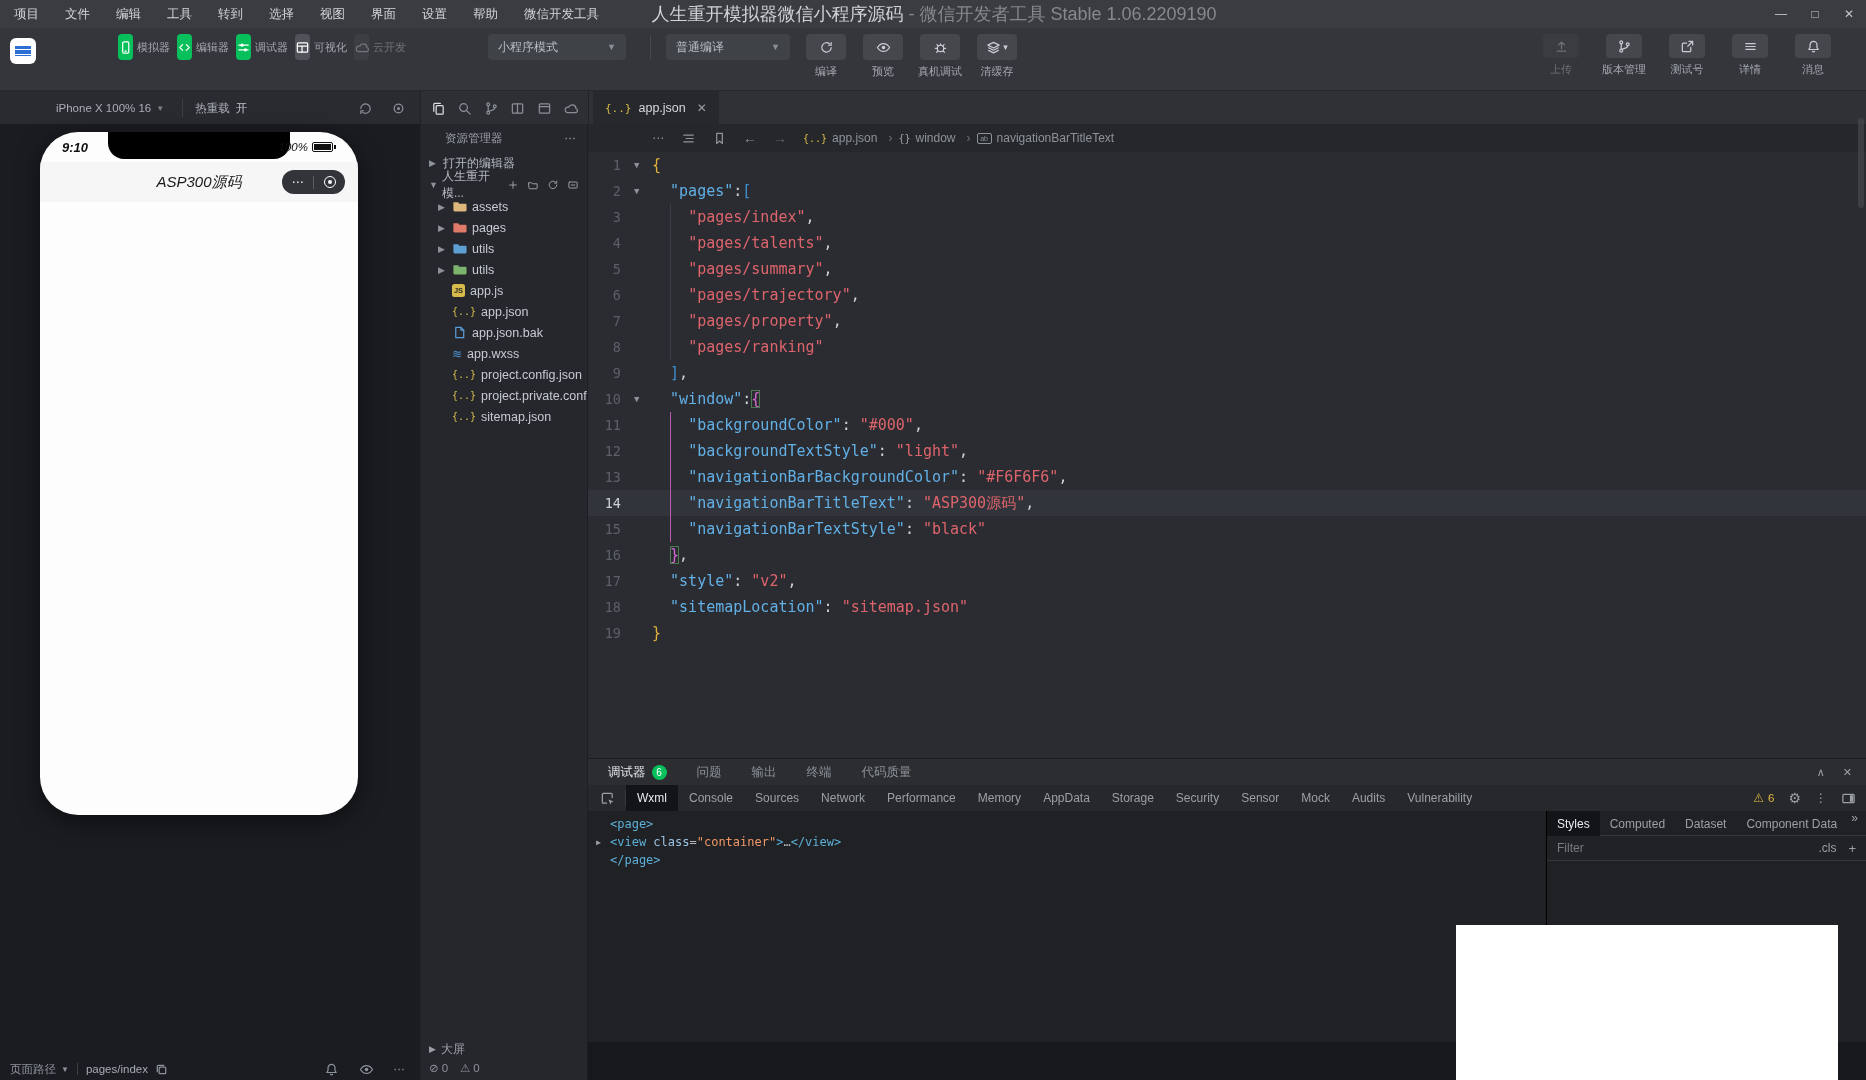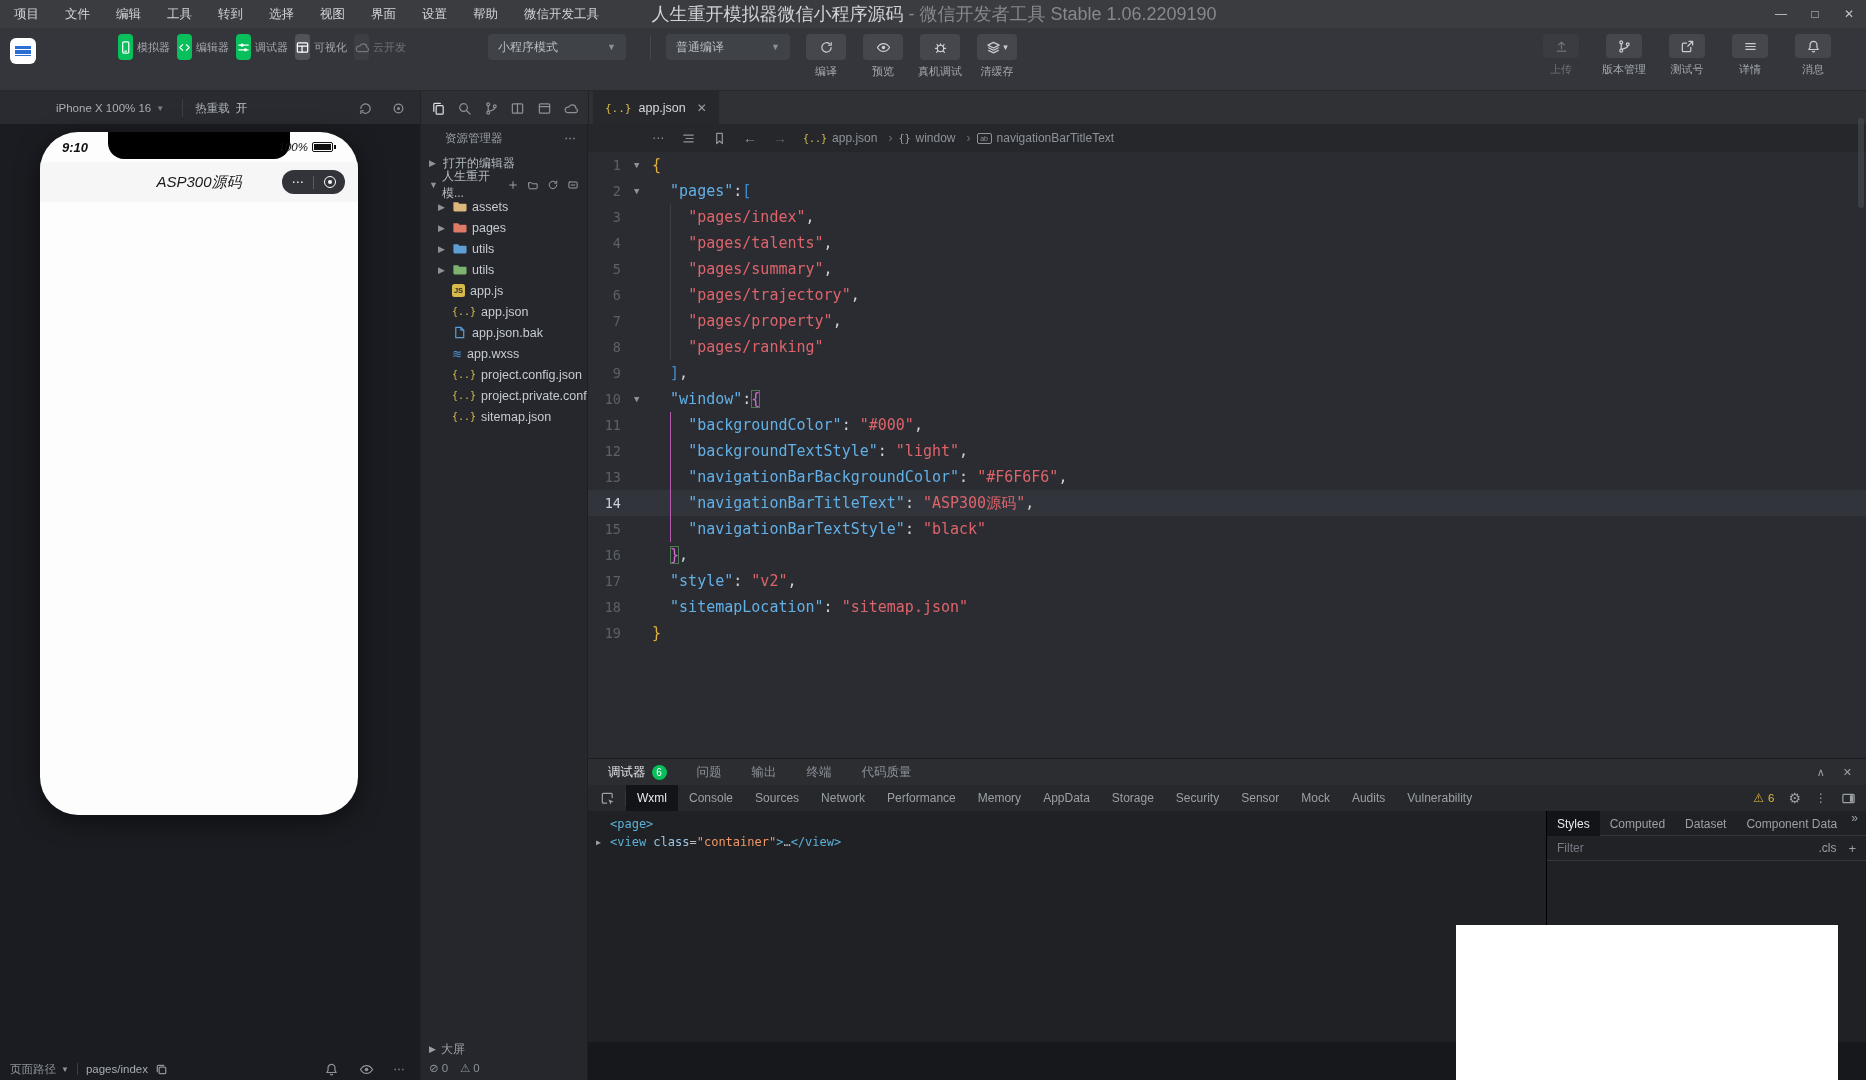--- a/index.html
+++ b/index.html
@@ -763,20 +763,21 @@
             <svg viewBox="0 0 16 16" fill="none" stroke="currentColor" stroke-width="1.3" stroke-linecap="round" stroke-linejoin="round">
               <rect x="2" y="3.5" width="12" height="9" rx="1"></rect>
               <rect x="9.5" y="4.5" width="3.5" height="7" fill="currentColor" stroke="none"></rect>
             </svg>
           </span>
       </span>
     </div>
     <div id="wxml-pane">
         <div class="wx-line"><span class="wx-tag">&lt;page&gt;</span></div>
         <div class="wx-line"><span class="arr">▶</span><span class="wx-tag">&lt;view</span><span class="wx-attr"> class</span><span class="wx-pu">=</span><span class="wx-val">"container"</span><span class="wx-tag">&gt;</span><span class="wx-pu">…</span><span class="wx-tag">&lt;/view&gt;</span></div>
+        <div class="wx-line"><span class="wx-tag">&lt;/page&gt;</span></div>
       </div>
     <div id="styles-pane">
       <div id="styles-tabs">
           <span class="st-tab active">Styles</span>
           <span class="st-tab">Computed</span>
           <span class="st-tab">Dataset</span>
           <span class="st-tab">Component Data</span>
           <span class="more">»</span>
         </div>
       <div id="filter-row">

